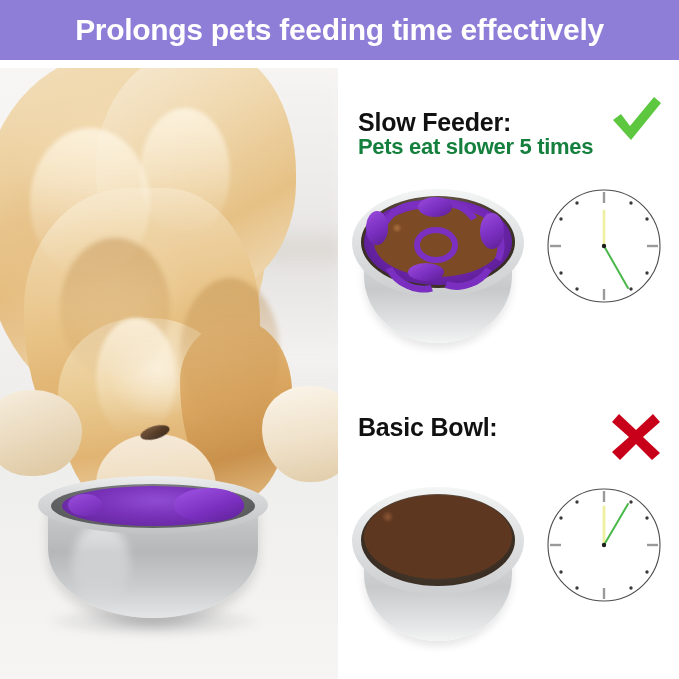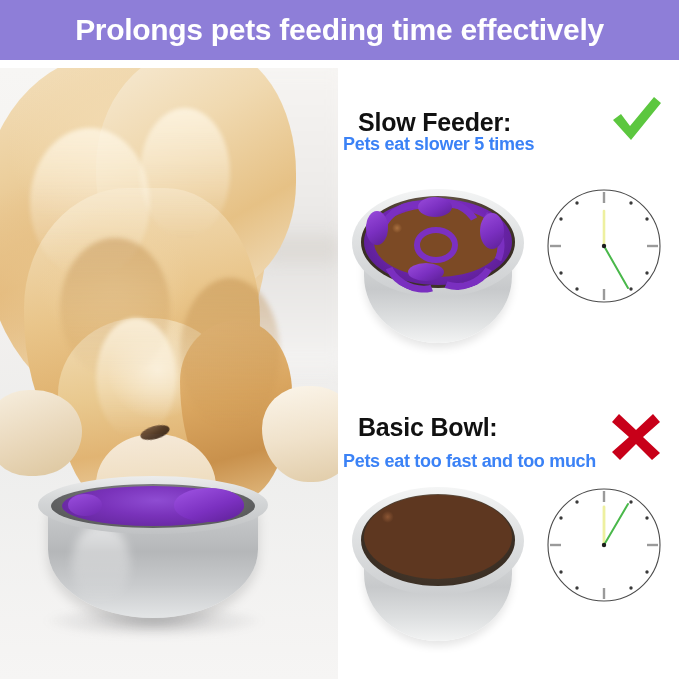--- a/index.html
+++ b/index.html
@@ -195,22 +195,22 @@
   .section{position:absolute;left:0;width:341px;}
   #section-slow{top:0;height:316px;}
   #section-basic{top:317px;height:294px;}
 
   .sec-title{
     position:absolute;left:20px;
     font-size:25px;font-weight:bold;color:#111;letter-spacing:-0.2px;
     white-space:nowrap;
   }
   .sec-sub{
-    position:absolute;left:5px;
-    font-size:18px;font-weight:bold;color:#3b82f6;letter-spacing:-0.3px;
+    position:absolute;left:20px;
+    font-size:22px;font-weight:bold;color:#15803d;letter-spacing:-0.3px;
     white-space:nowrap;
   }
   #slow-title{top:40px;}
   #slow-sub{top:66px;}
   #basic-title{top:28px;}
   #basic-sub{top:66px;}
 
   .mark{position:absolute;right:14px;width:58px;height:58px;}
   #check-mark{top:22px;}
   #cross-mark{top:22px;}
@@ -408,21 +408,20 @@
             <line x1="60" y1="60" x2="60" y2="25" stroke="#eef0a0" stroke-width="2.6" stroke-linecap="round"></line>
             <line x1="60" y1="60" x2="84" y2="102" stroke="#49b84a" stroke-width="2" stroke-linecap="round"></line>
             <circle cx="60" cy="60" r="2.2" fill="#1d1d1d"></circle>
           </svg>
         </div>
       </div>
 
       <div class="section" id="section-basic">
 
         <div class="sec-title" id="basic-title">Basic Bowl:</div>
-        <div class="sec-sub" id="basic-sub">Pets eat too fast and too much</div>
 
         <div class="mark" id="cross-mark">
           <svg viewBox="0 0 58 58" width="58" height="58">
             <path d="M12 7 L29 23 L46 7 L53 15 L36 30 L53 46 L45 53 L29 37 L13 53 L5 45 L22 30 L5 15 Z" fill="#c80019"></path>
           </svg>
         </div>
 
         <div class="bowl-art" id="basic-bowl">
           <div class="bw-base"></div>
           <div class="bw-rim"></div>

